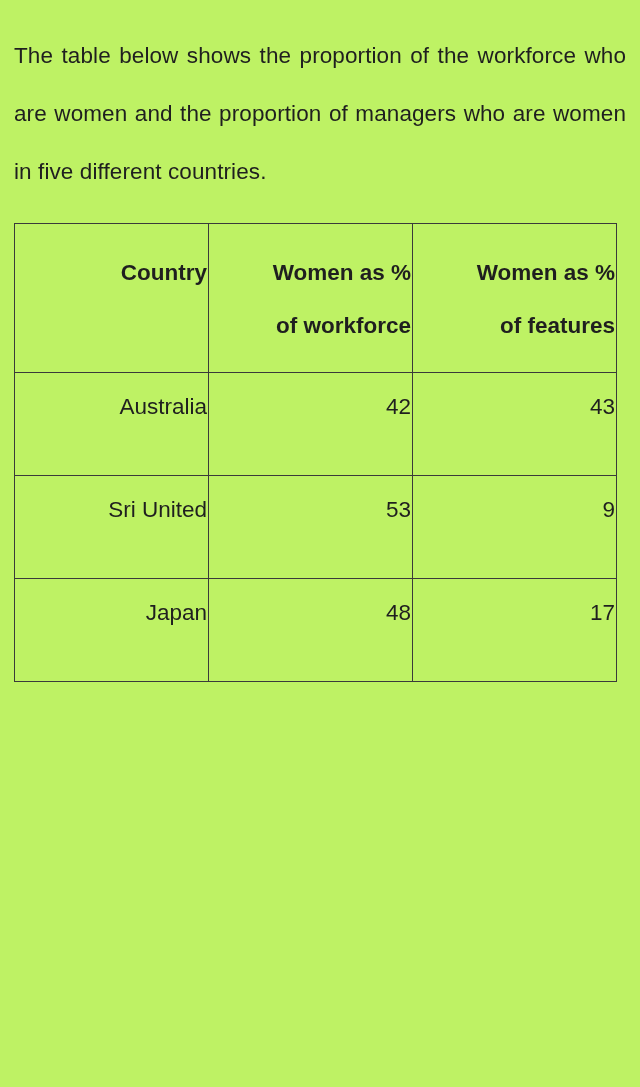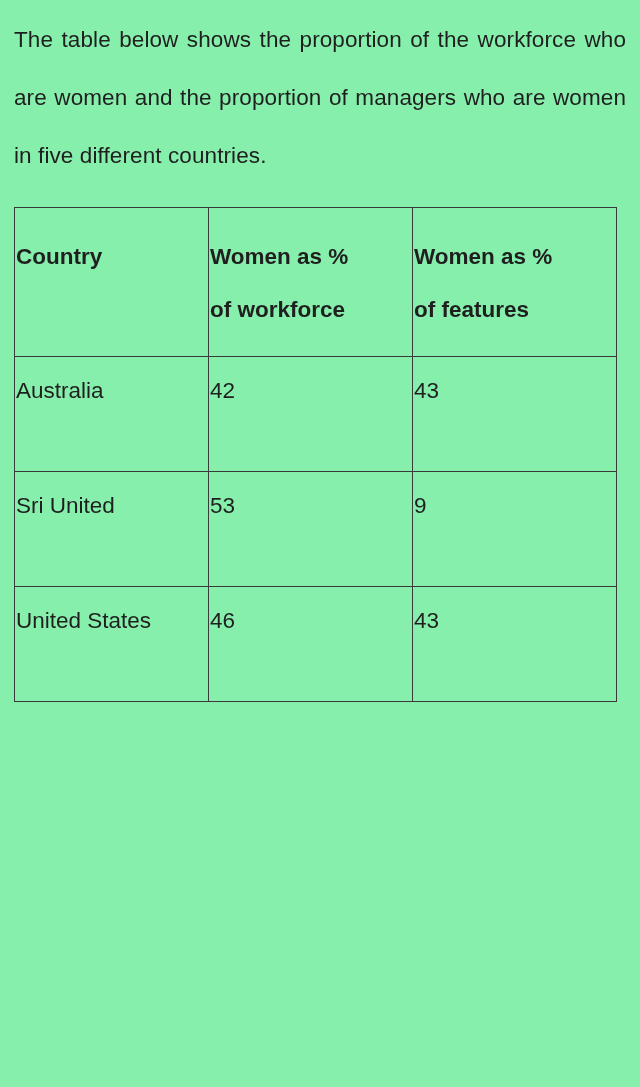--- a/index.html
+++ b/index.html
@@ -12,23 +12,23 @@
     height: 1087px;
     overflow: hidden;
     font-family: "Liberation Sans", sans-serif;
     color: #1c1c1c;
     -webkit-font-smoothing: antialiased;
   }
   .page {
     position: relative;
     width: 640px;
     height: 1087px;
-    background: #86efac;
+    background: #bef264;
     box-sizing: border-box;
-    padding: 0 14px;
+    padding: 16px 14px;
   }
   .prompt-para {
     margin: 0;
     font-size: 22.5px;
     line-height: 58px;
     text-align: justify;
     text-justify: inter-word;
     color: #1f1f1f;
     letter-spacing: 0.1px;
   }
@@ -45,34 +45,34 @@
     table-layout: fixed;
   }
   .data-table td,
   .data-table th {
     border: 1px solid #3a3a3a;
     vertical-align: top;
     box-sizing: border-box;
     font-size: 22.5px;
     color: #1f1f1f;
     font-weight: normal;
-    text-align: left;
+    text-align: right;
   }
   .col-country { width: 194px; }
   .col-workforce { width: 204px; }
   .col-managers { width: 204px; }
 
   .data-table thead th {
     height: 149px;
     font-weight: bold;
     padding-top: 22px;
     line-height: 53px;
   }
   .data-table tbody td {
-    height: 115px;
+    height: 103px;
     padding-top: 21px;
     line-height: 26px;
   }
   .hdr-line {
     display: block;
   }
   .bottom-gap {
     height: 20px;
   }
 </style>
@@ -110,22 +110,22 @@
         <td class="col-country">Australia</td>
         <td class="col-workforce">42</td>
         <td class="col-managers">43</td>
       </tr>
       <tr>
         <td class="col-country">Sri United</td>
         <td class="col-workforce">53</td>
         <td class="col-managers">9</td>
       </tr>
       <tr>
-        <td class="col-country">United States</td>
-        <td class="col-workforce">46</td>
-        <td class="col-managers">43</td>
+        <td class="col-country">Japan</td>
+        <td class="col-workforce">48</td>
+        <td class="col-managers">17</td>
       </tr>
     </tbody>
   </table>
 
   <div class="bottom-gap"></div>
 
 </div>
 
 </body></html>

